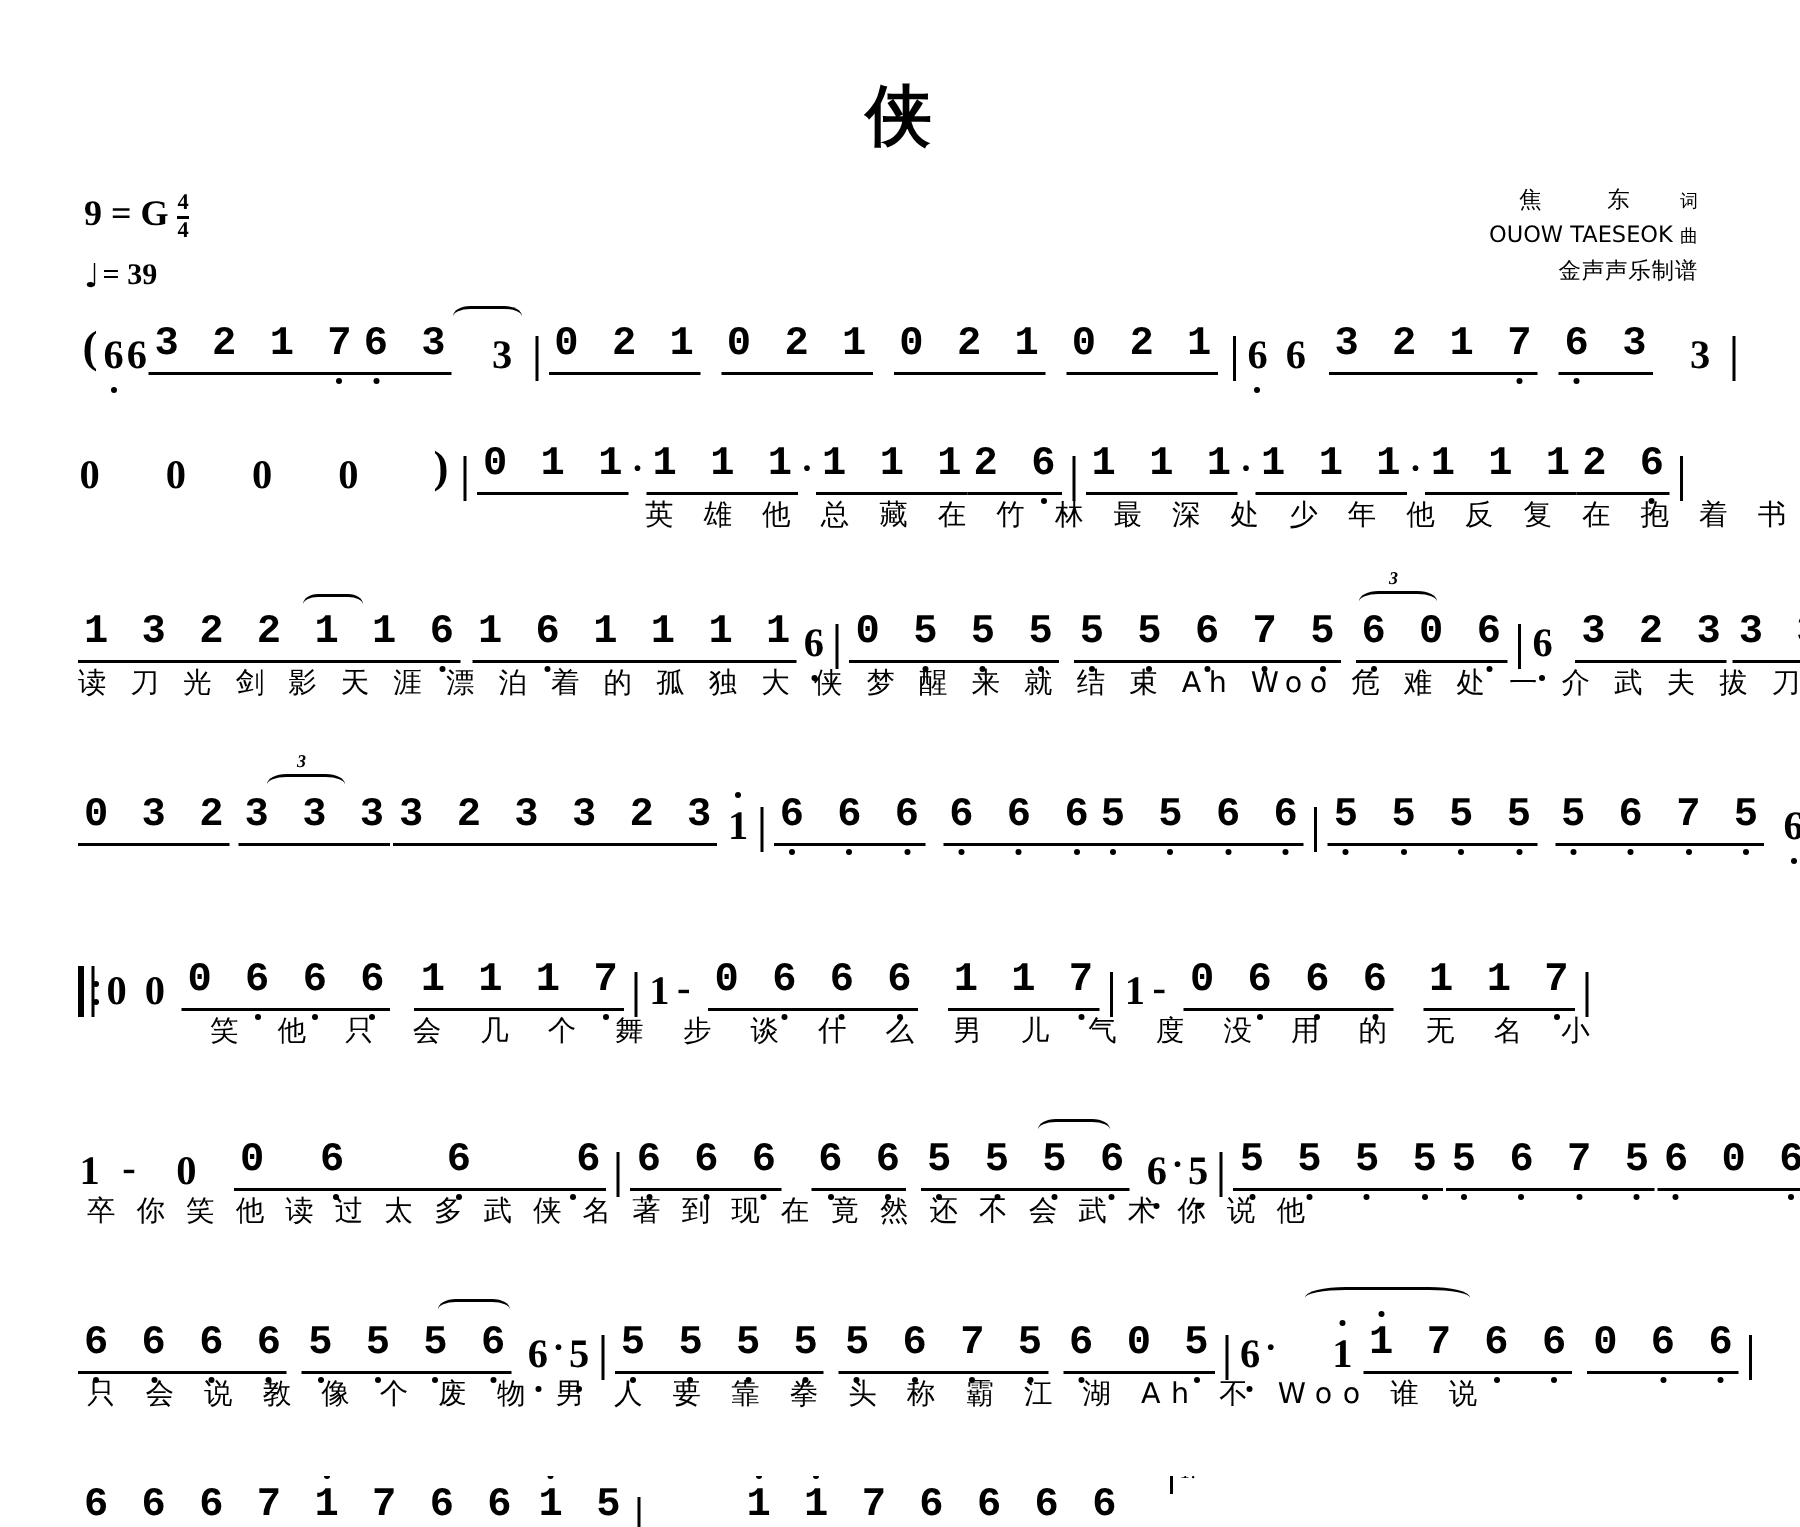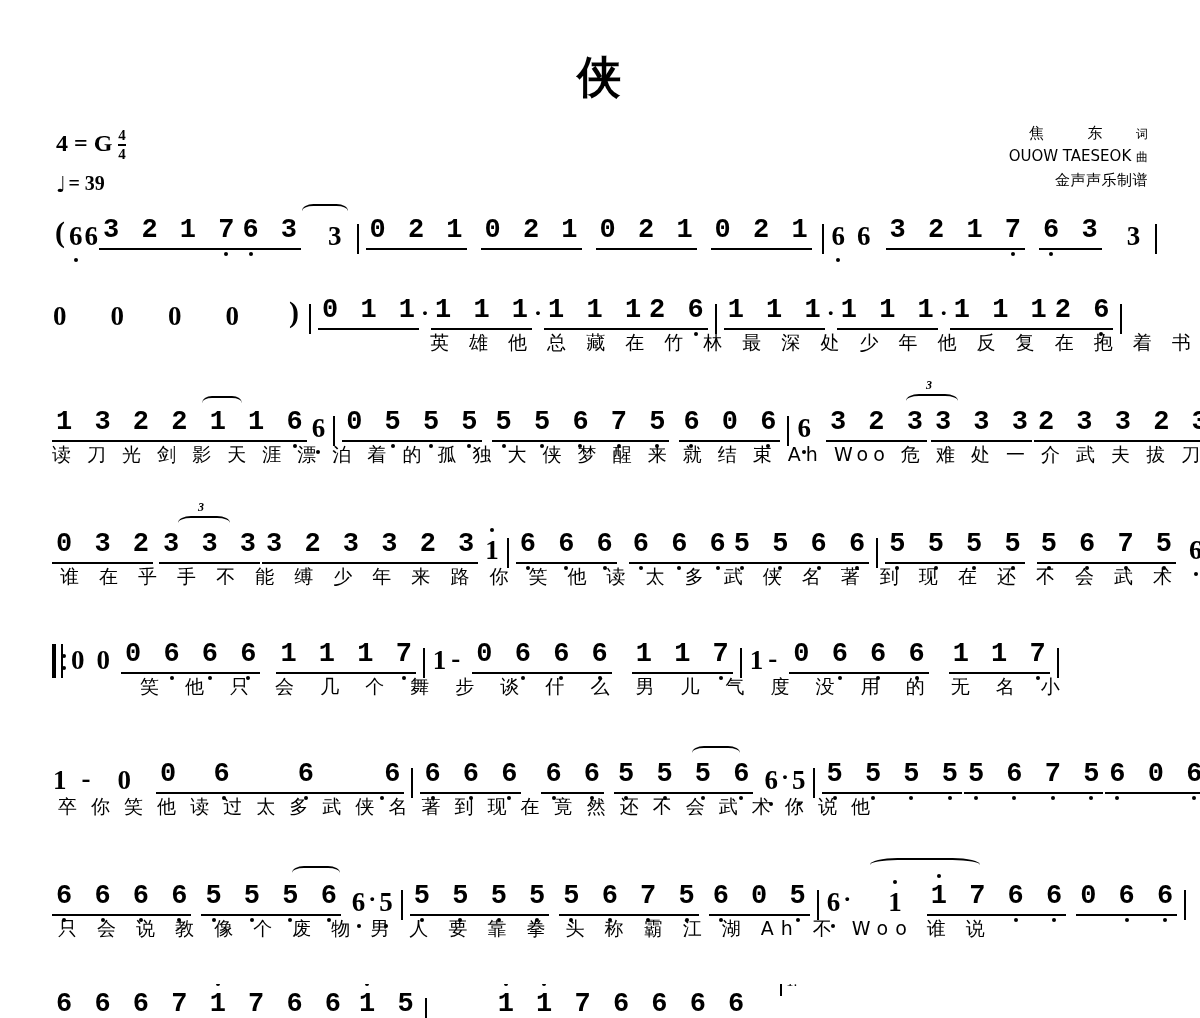--- a/index.html
+++ b/index.html
@@ -69,21 +69,21 @@
   .note-glyph {
     font-family: "DejaVu Sans", sans-serif;
     font-size: 22px;
     line-height: 1;
     transform: translateY(1px);
   }
 
   
   .credits {
     position: absolute;
-    right: 52px;
+    right: 68px;
     top: 122px;
     font-family: "DejaVu Sans", sans-serif;
     font-size: 15px;
     text-align: right;
     line-height: 1.55;
   }
   .credits .row1 { letter-spacing: 0; }
   .credits .row1 .sp { display: inline-block; width: 34px; }
   .credits .row1 .sp2 { display: inline-block; width: 24px; }
   .credits .row2 { white-space: nowrap; }
@@ -228,21 +228,21 @@
     white-space: nowrap;
   }
 </style>
 </head>
 <body>
 
 <div class="title">侠</div>
 
 <div class="key-block">
   <div class="key-line">
-    <span>4 = G</span>
+    <span>9 = G</span>
     <span class="meter">
       <span class="num">4</span>
       <span class="den">4</span>
     </span>
   </div>
   <div class="tempo-line">
     <span class="note-glyph">♩</span>
     <span>= 39</span>
   </div>
 </div>
@@ -384,20 +384,28 @@
   <div class="notes-row">
     <span class="grp b1">
       <span class="n">1</span>
       <span class="n">3</span>
       <span class="n">2</span>
       <span class="n">2</span>
       <span class="n">1</span>
       <span class="n">1</span>
       <span class="n dotlow">6</span>
     </span>
+    <span class="grp b1" style="margin-left:8px">
+      <span class="n">1</span>
+      <span class="n dotlow">6</span>
+      <span class="n">1</span>
+      <span class="n">1</span>
+      <span class="n">1</span>
+      <span class="n">1</span>
+    </span>
     <span class="n dotlow" style="margin-left:4px">6</span>
     <span class="slur" style="left:150px; top:-2px; width:40px;"></span>
     <span class="bar"></span>
     <span class="grp b1">
       <span class="n">0</span>
       <span class="n dotlow">5</span>
       <span class="n dotlow">5</span>
       <span class="n dotlow">5</span>
     </span>
     <span class="grp b1" style="margin-left:10px">
@@ -489,23 +497,20 @@
     </span>
     <span class="grp b1" style="margin-left:12px">
       <span class="n dotlow">5</span>
       <span class="n dotlow">6</span>
       <span class="n dotlow">7</span>
       <span class="n dotlow">5</span>
     </span>
     <span class="n dotlow" style="margin-left:12px">6</span>
     <span class="dash">-</span>
     <span class="bar"></span>
-  </div>
-  <div class="lyr-row">
-    <span class="lyr" style="left:8px; letter-spacing:7px;">谁 在 乎 手 不 能 缚 少 年 来 路 你 笑 他 读 太 多 武 侠 名 著 到 现 在 还 不 会 武 术</span>
   </div>
 </div>
 
 <div class="system" style="top:630px">
   <div class="notes-row">
     <span class="repeat-open">
         <span class="d1"></span>
         <span class="d2"></span>
       </span>
     <span class="n">0</span>
@@ -648,21 +653,21 @@
     </span>
     <span class="grp b1" style="margin-left:10px">
       <span class="n dotlow">6</span>
       <span class="n">0</span>
       <span class="n dotlow">5</span>
     </span>
     <span class="bar"></span>
     <span class="n dotlow">6</span>
     <span class="sdot">·</span>
     <span class="n dothigh" style="margin-left:34px">1</span>
-    <span class="grp b1" style="margin-left:24px">
+    <span class="grp b1" style="margin-left:6px">
       <span class="n dothigh">1</span>
       <span class="n">7</span>
       <span class="n dotlow">6</span>
       <span class="n dotlow">6</span>
     </span>
     <span class="grp b1" style="margin-left:10px">
       <span class="n">0</span>
       <span class="n dotlow">6</span>
       <span class="n dotlow">6</span>
     </span>

